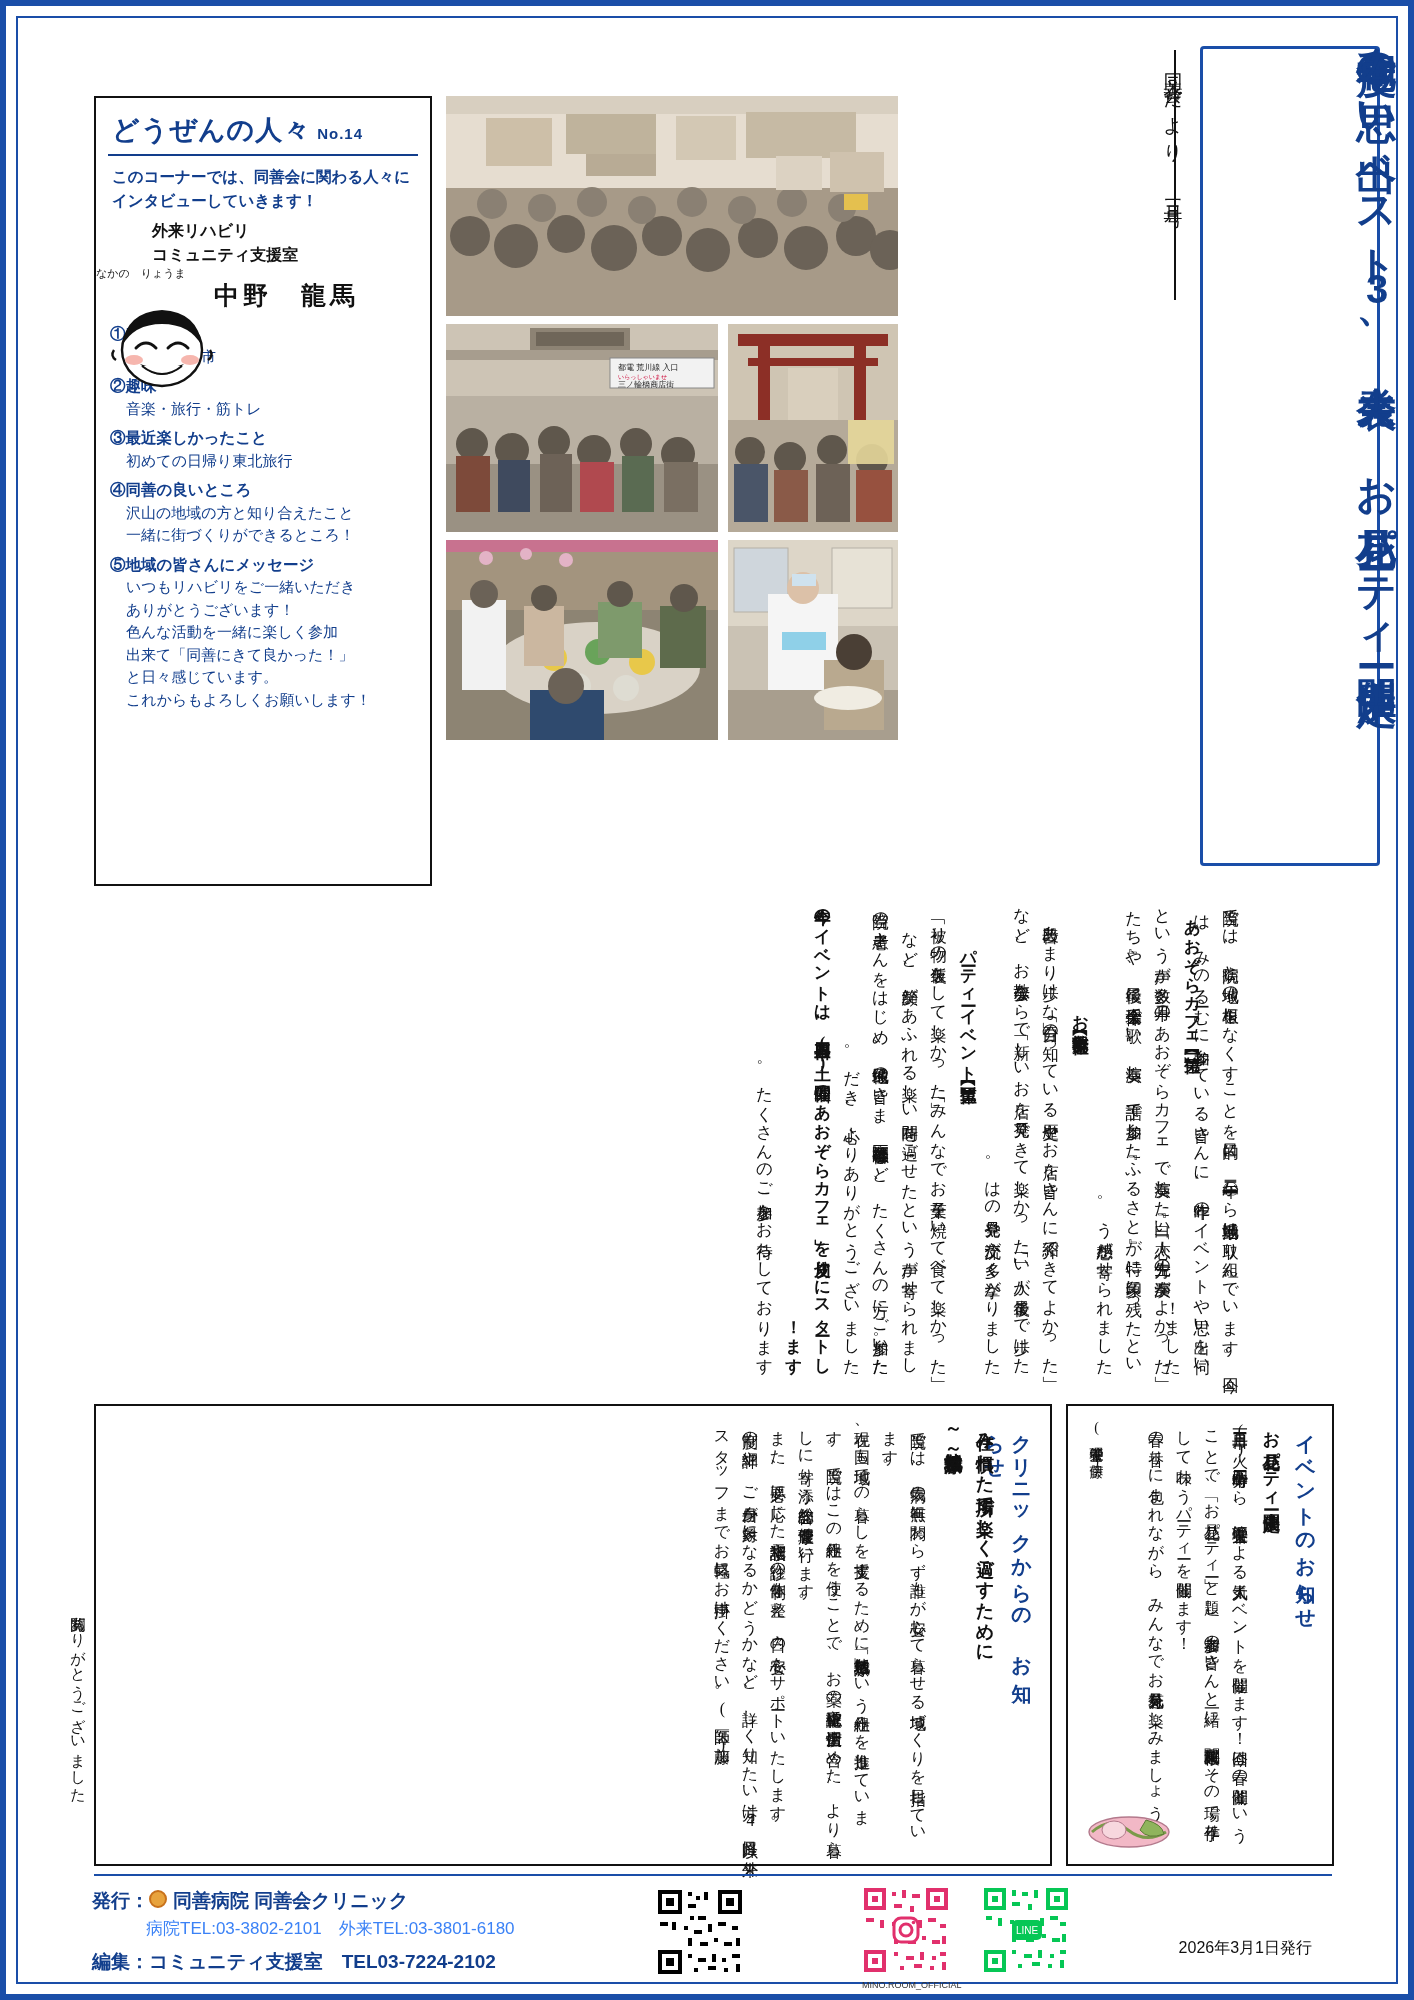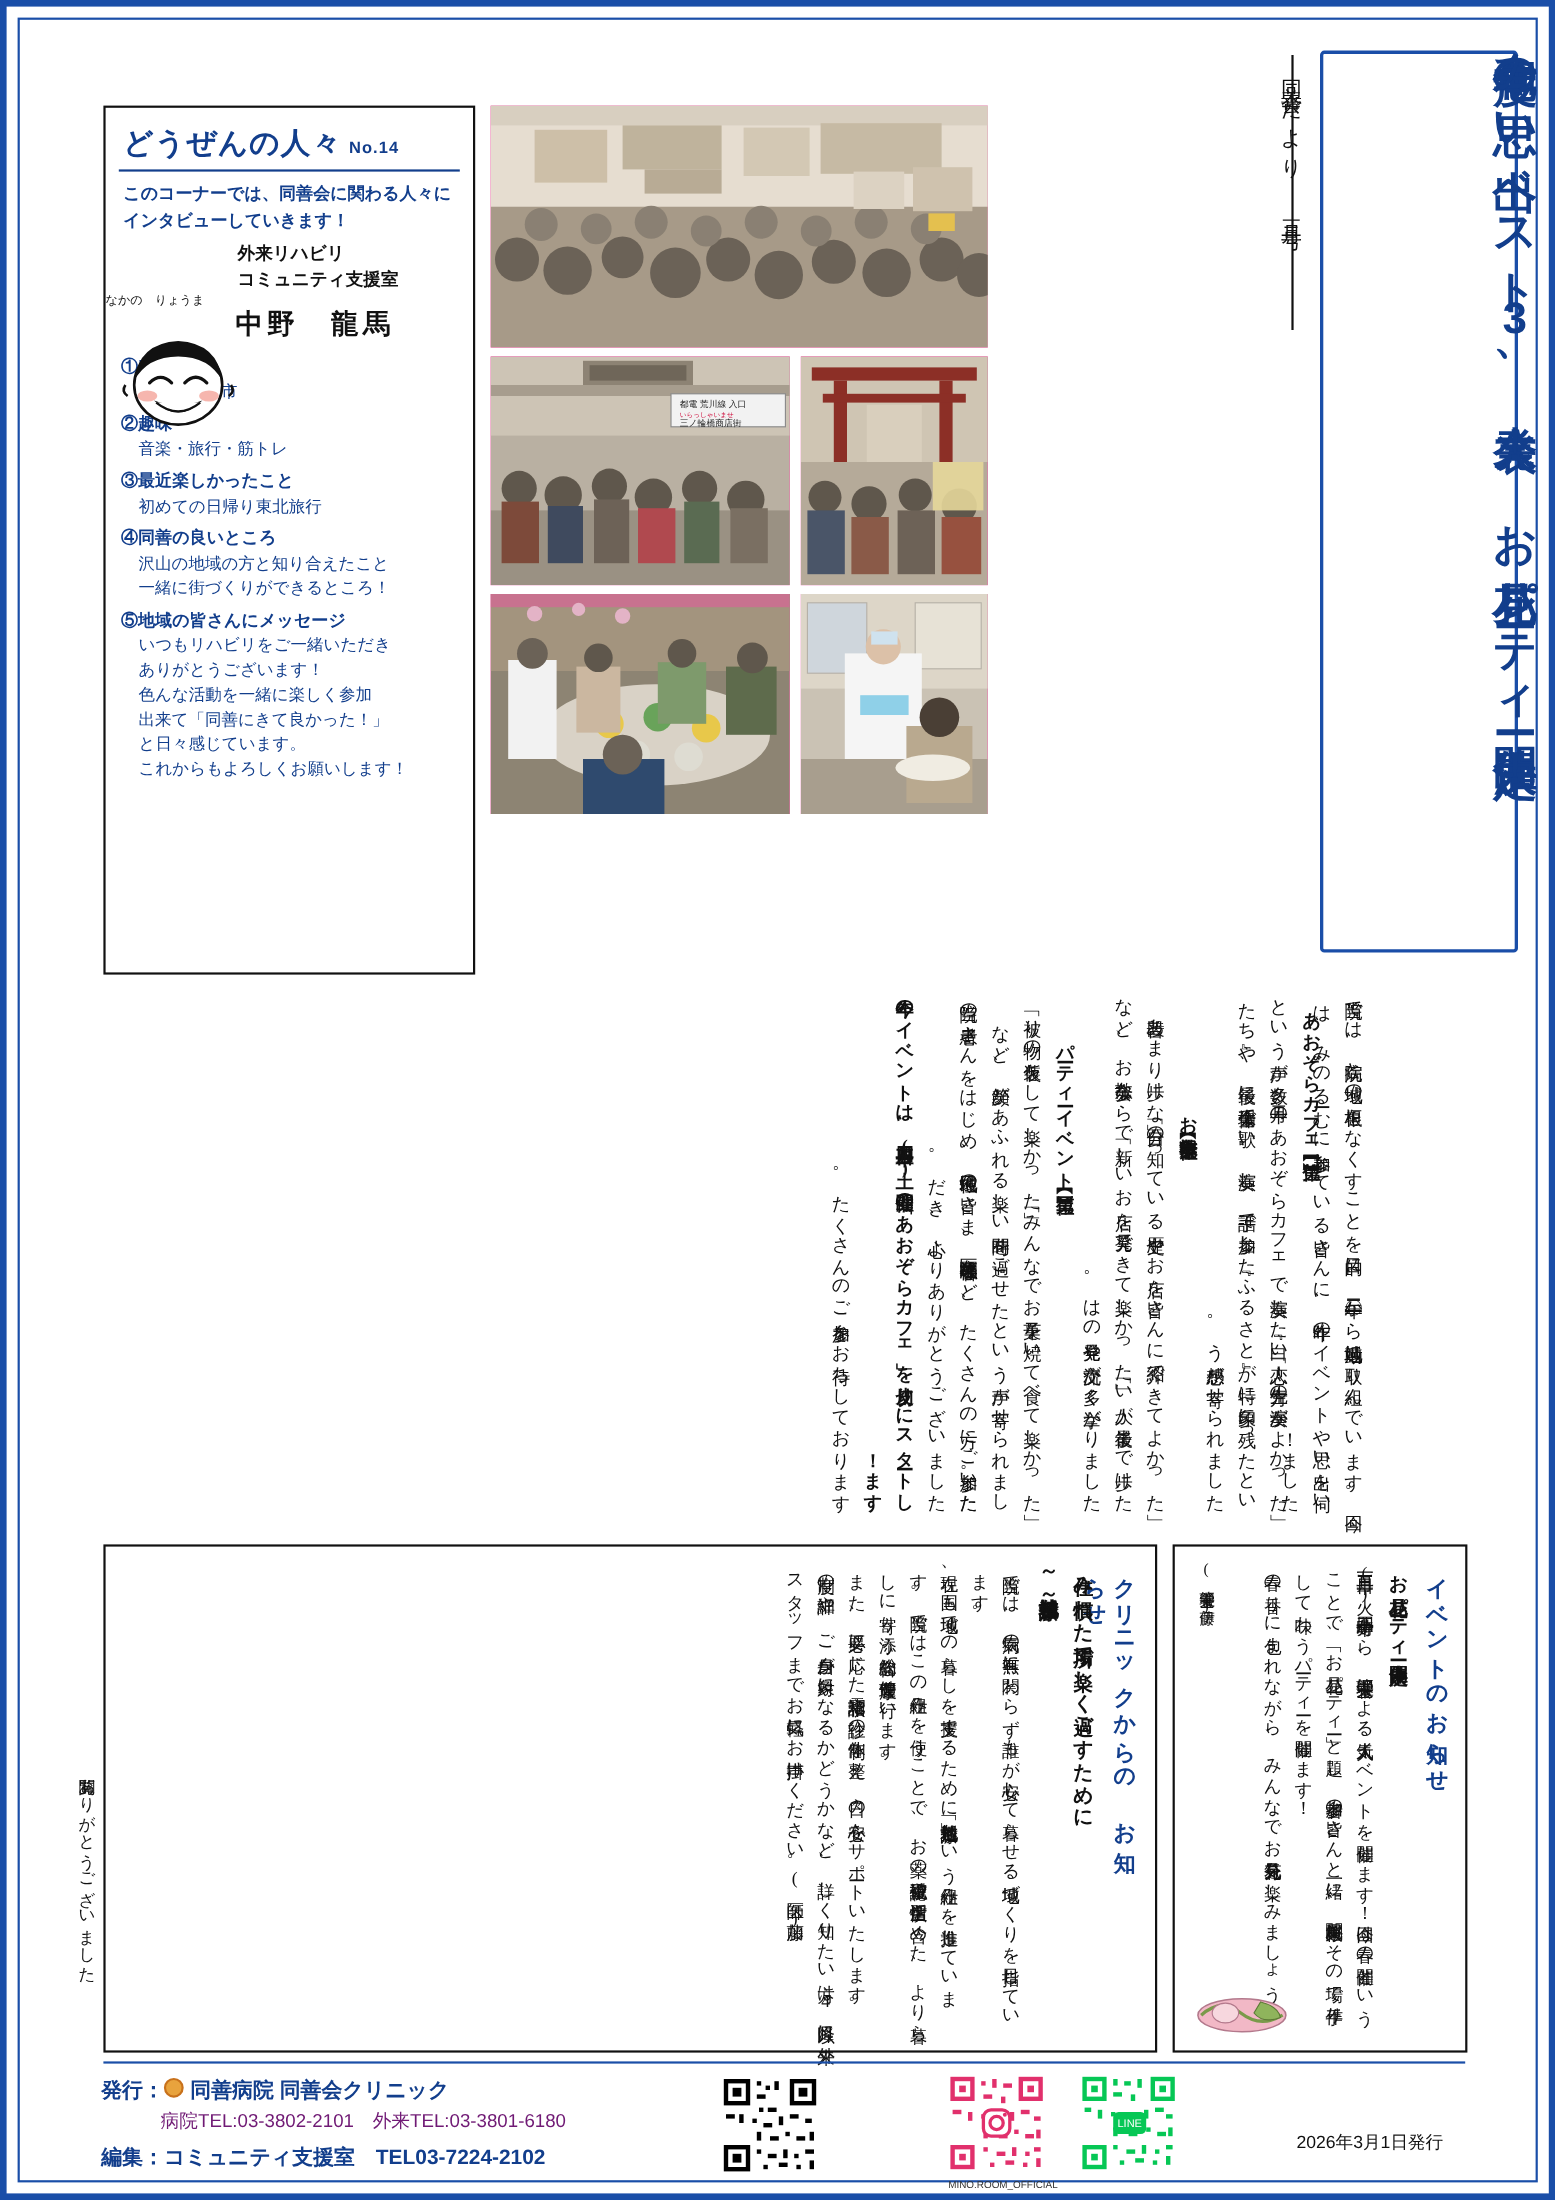--- a/index.html
+++ b/index.html
@@ -89,21 +89,21 @@
   .people-lead{
     padding:9px 14px 0 16px;
     font-family:"Liberation Sans", sans-serif;
     font-size:15.5px;
     line-height:1.55;
     color:#123e8c;
     font-weight:bold;
   }
   .person-role{
     margin-top:6px;
-    padding-left:120px;
+    padding-left:56px;
     font-family:"Liberation Sans", sans-serif;
     font-size:16px;
     font-weight:bold;
     line-height:1.5;
     color:#111;
   }
   .person-kana{
     font-family:"Liberation Sans", sans-serif;
     font-size:11px;
     color:#111;
@@ -190,21 +190,21 @@
   .vtxt.b{font-weight:bold;}
   
   .footer-rule{
     position:absolute;left:88px;top:1868px;width:1238px;height:2px;background:#1a4ea8;
   }
   .footer{
     position:absolute;left:86px;top:1880px;width:1240px;height:110px;
     font-family:"Liberation Sans", sans-serif;
   }
   .f-line{font-size:19px;color:#123e8c;font-weight:bold;line-height:1.55;}
-  .f-sub{font-size:17px;color:#701a75;line-height:1.6;margin-left:54px;}
+  .f-sub{font-size:17px;color:#3b82f6;line-height:1.6;margin-left:54px;}
   .dot{
     display:inline-block;width:14px;height:14px;border-radius:50%;
     background:#e8a33d;border:2px solid #c8711b;vertical-align:-1px;margin-right:6px;
   }
   .qr{position:absolute;}
   .qr-label{
     font-family:"Liberation Sans", sans-serif;font-size:9px;color:#333;text-align:center;margin-top:2px;
   }
   .pubdate{
     position:absolute;right:96px;top:1932px;

